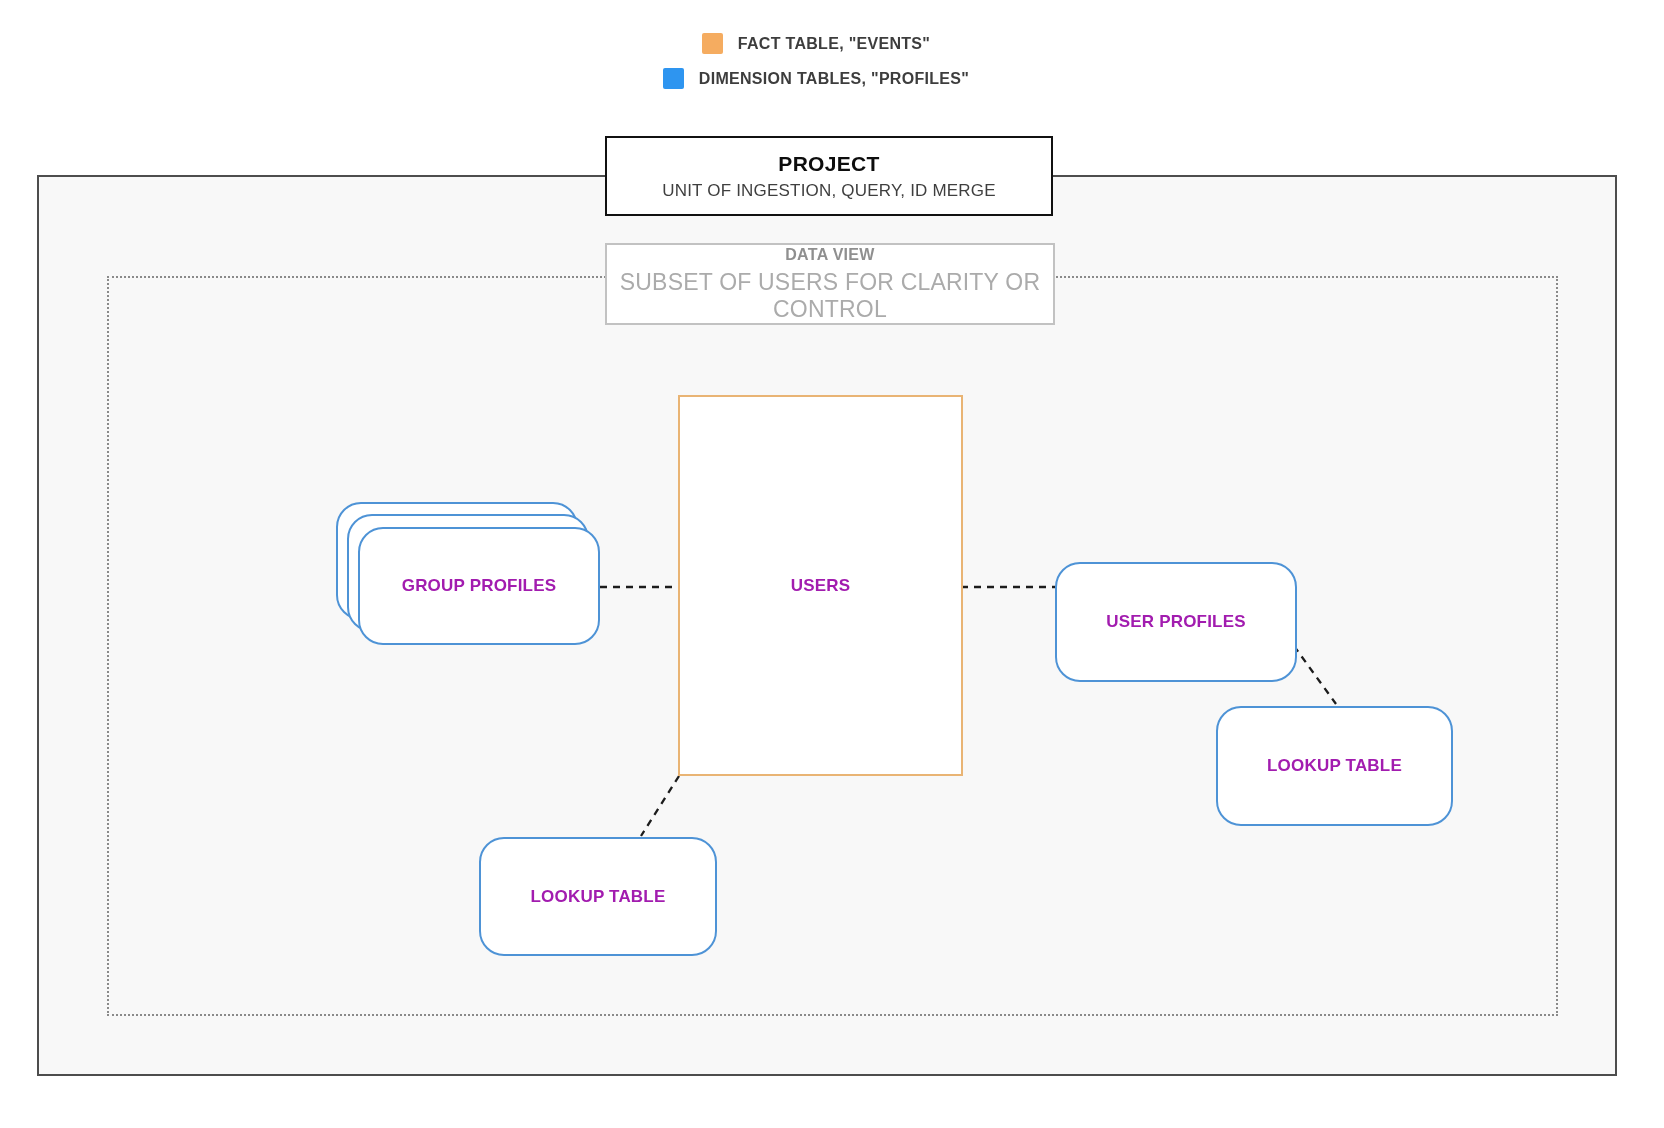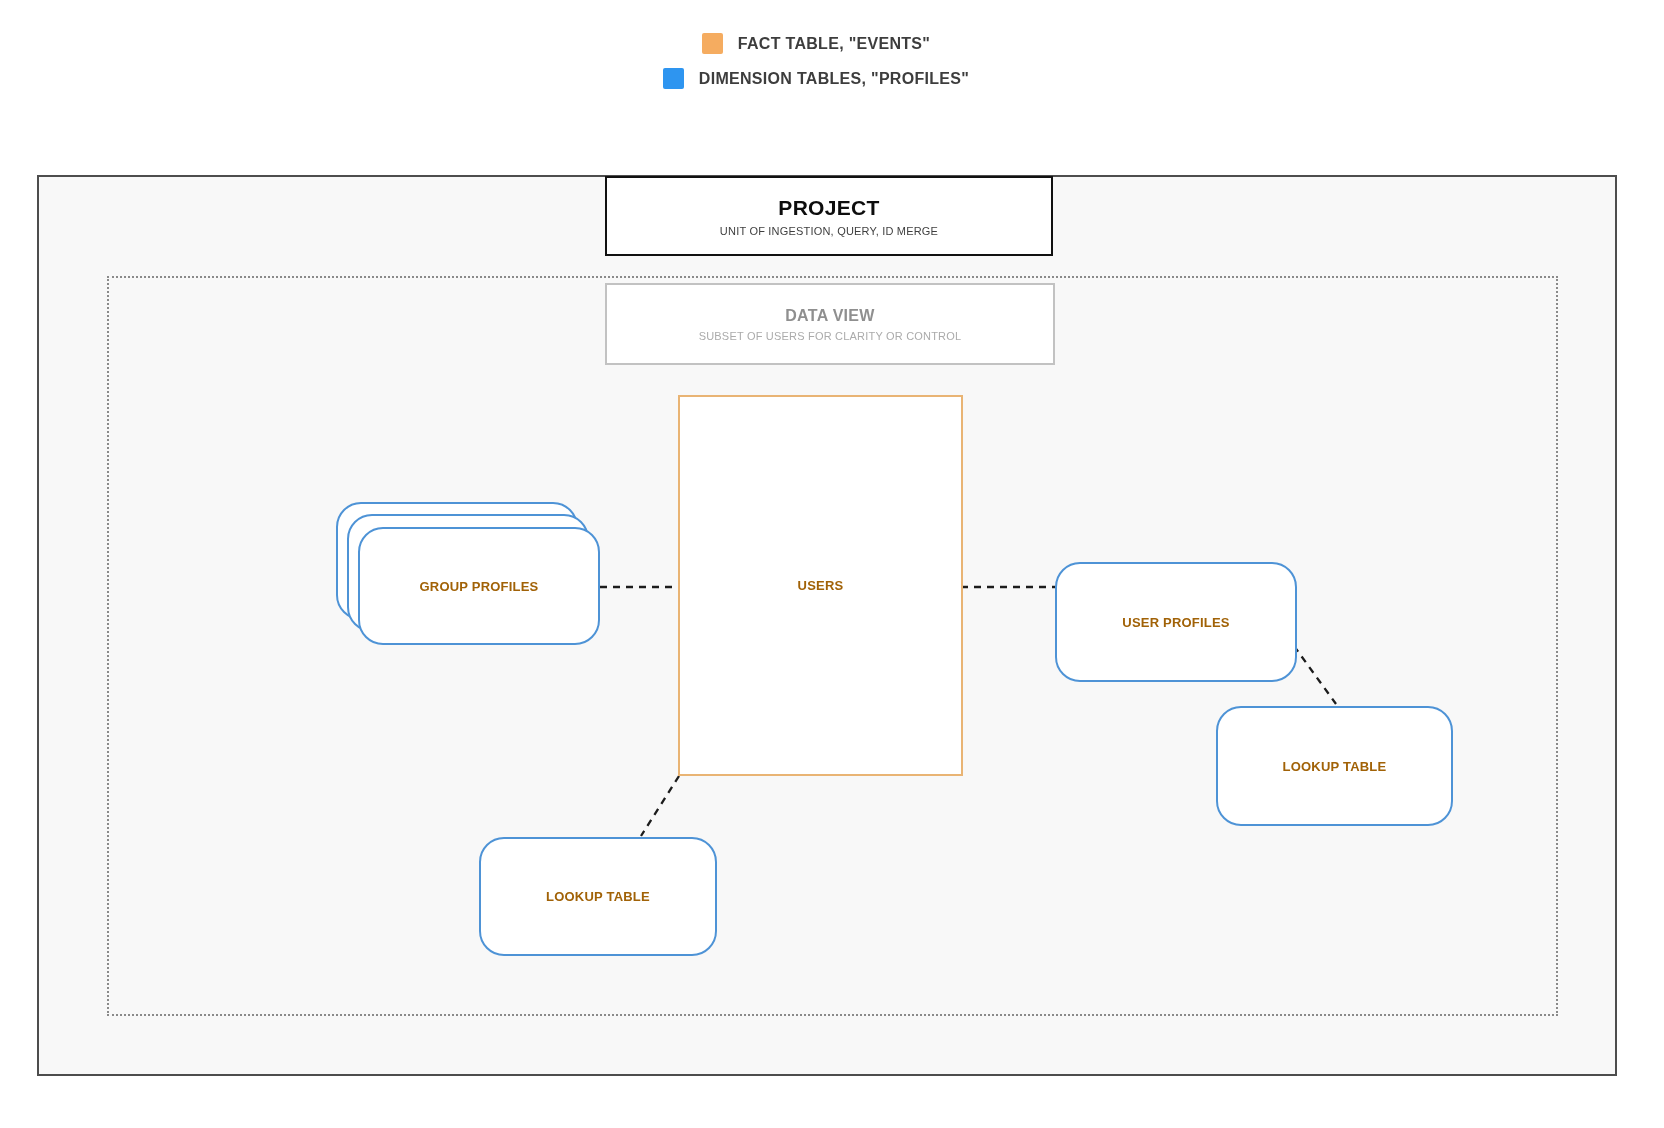--- a/index.html
+++ b/index.html
@@ -74,64 +74,63 @@
   .header-box {
     position: absolute;
     display: flex;
     flex-direction: column;
     align-items: center;
     justify-content: center;
     gap: 5px;
     background: #ffffff;
     text-align: center;
     z-index: 5;
-    margin-top: 40px;
   }
   .project-box {
     left: 605px;
     top: 136px;
     width: 444px;
     height: 76px;
     border: 2px solid #111111;
   }
   .project-title {
     font-size: 21px;
     font-weight: 700;
     color: #0d0d0d;
     letter-spacing: 0.3px;
   }
   .project-subtitle {
-    font-size: 11px;
+    font-size: 17px;
     color: #3f3f3f;
     letter-spacing: 0.2px;
   }
   .data-view-box {
     left: 605px;
     top: 243px;
     width: 446px;
     height: 78px;
     border: 2px solid #c2c2c2;
   }
   .data-view-title {
     font-size: 16px;
     font-weight: 700;
     color: #8f8f8f;
     letter-spacing: 0.3px;
   }
   .data-view-subtitle {
-    font-size: 11px;
+    font-size: 23px;
     color: #ababab;
     letter-spacing: 0.2px;
   }
 
   
   .node-label {
-    font-size: 13px;
-    font-weight: 700;
-    color: #a16207;
+    font-size: 17px;
+    font-weight: 700;
+    color: #a21caf;
     letter-spacing: 0.2px;
     white-space: nowrap;
   }
   .fact-box {
     position: absolute;
     left: 678px;
     top: 395px;
     width: 281px;
     height: 377px;
     border: 2px solid #E9B474;

